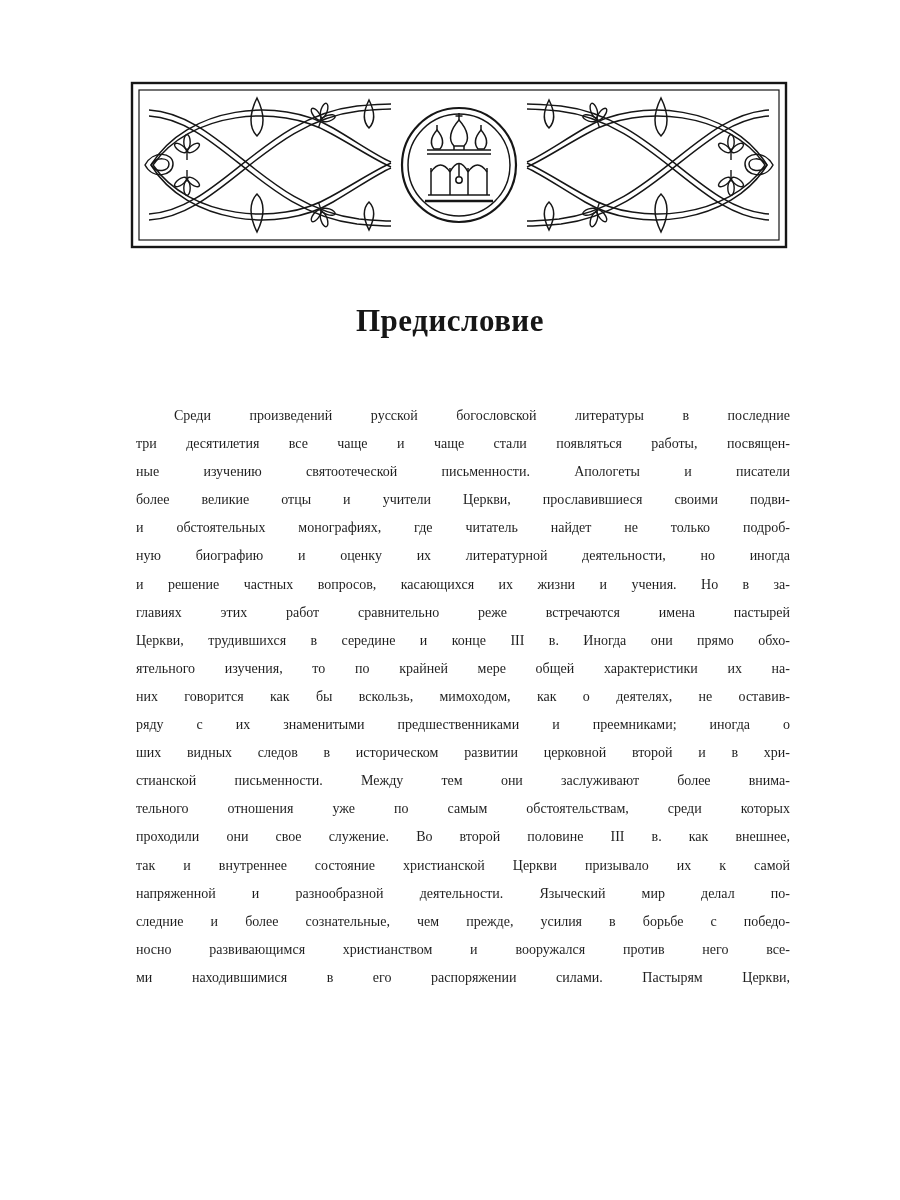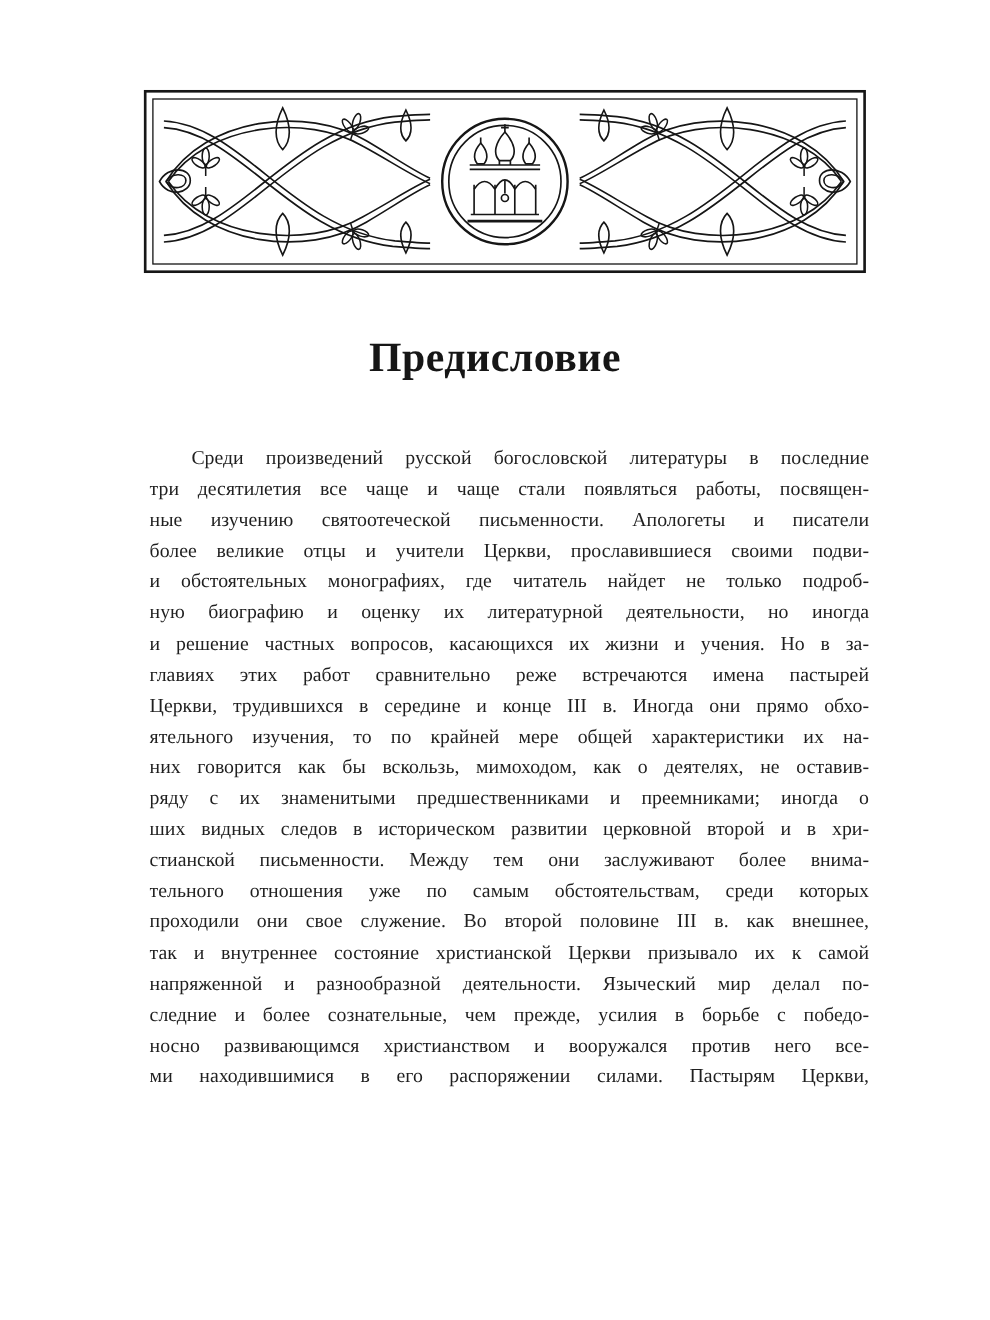--- a/index.html
+++ b/index.html
@@ -23,31 +23,31 @@
     width: 664px;
     height: 170px;
   }
   .ornament svg { display: block; width: 100%; height: 100%; }
   .chapter-title {
     position: absolute;
     top: 303px;
     left: 0;
     width: 100%;
     text-align: center;
-    font-size: 38px;
+    font-size: 31px;
     font-weight: bold;
     letter-spacing: 0.5px;
     color: #161616;
   }
   .body-text {
     position: absolute;
     left: 136px;
     top: 402px;
     width: 654px;
-    font-size: 18px;
+    font-size: 14px;
     line-height: 28.1px;
     color: #1f1f1f;
   }
   .body-text .line {
     text-align: justify;
     text-align-last: justify;
     white-space: normal;
     height: 28.1px;
     overflow: hidden;
   }

